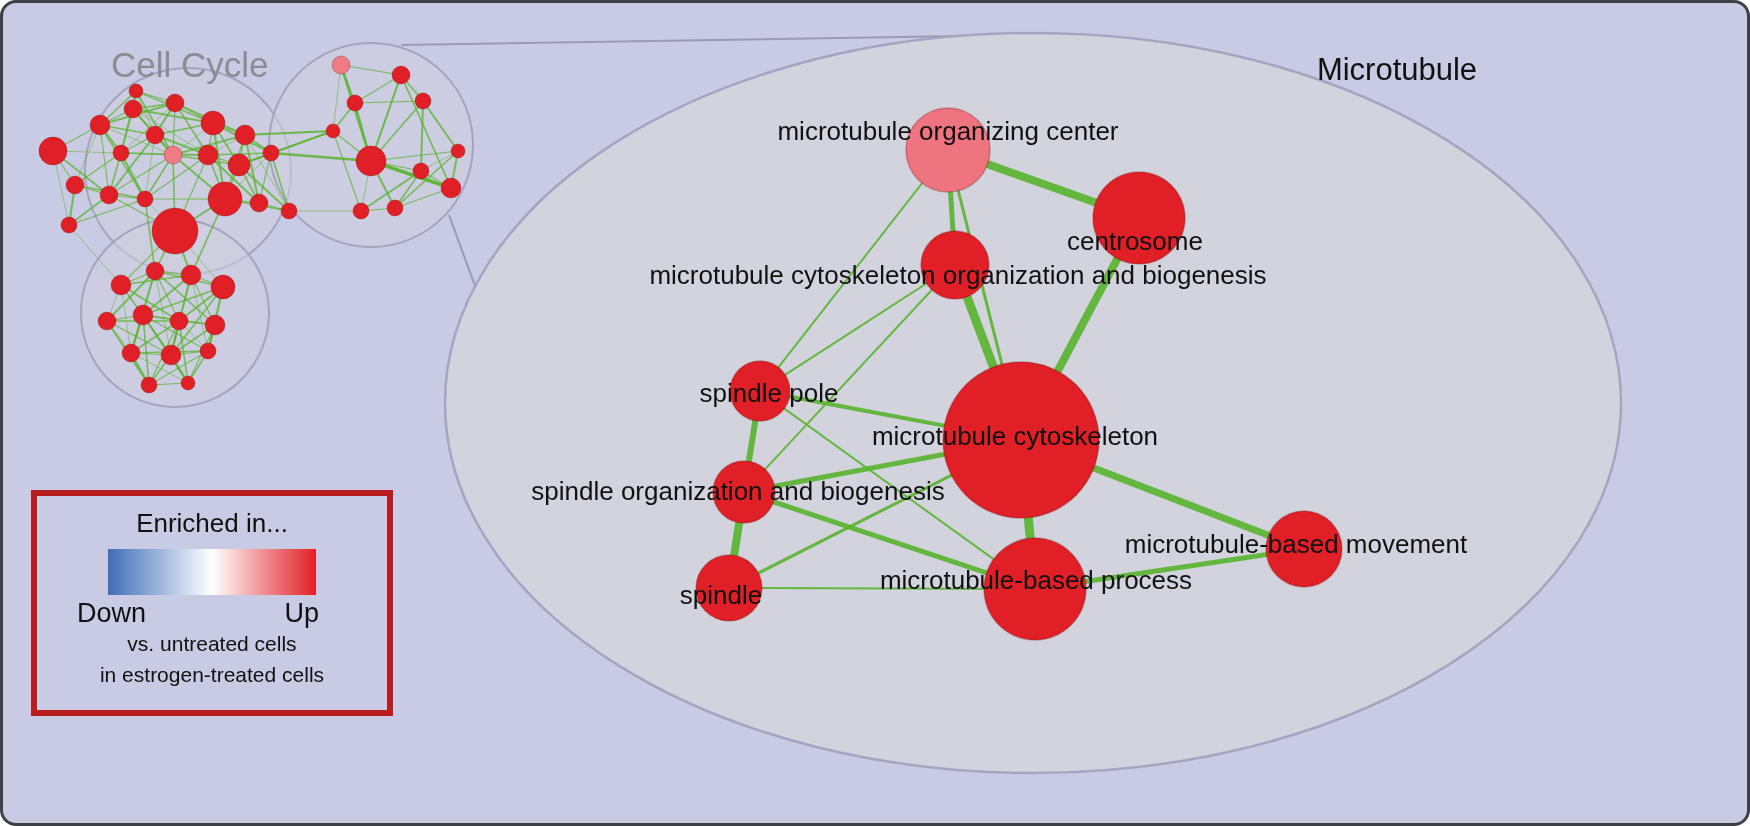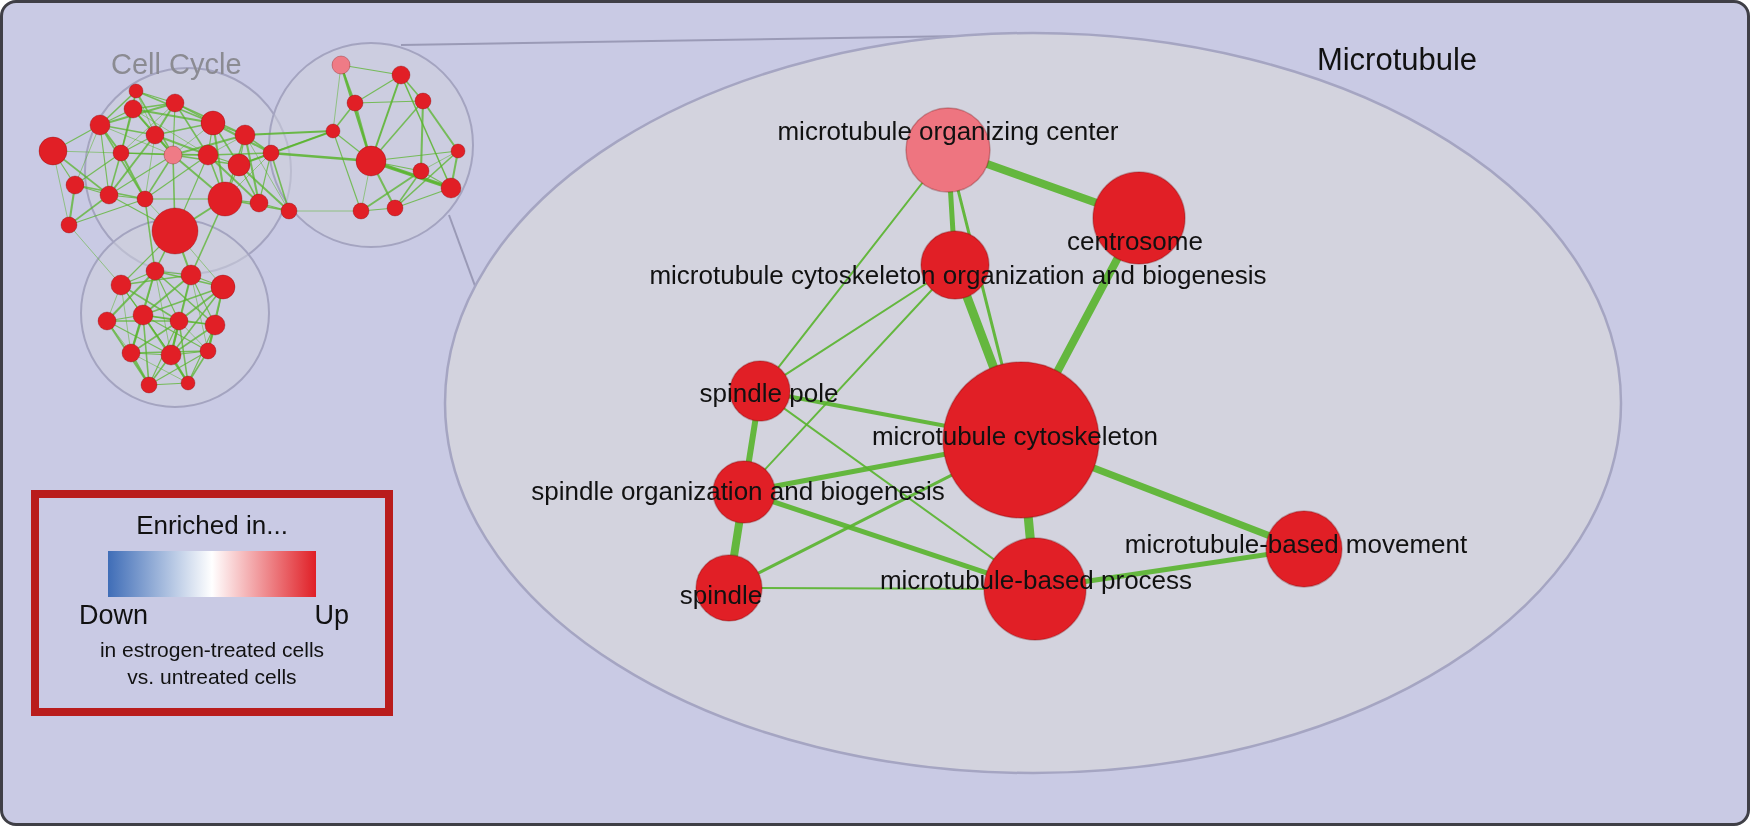--- a/index.html
+++ b/index.html
@@ -1,28 +1,28 @@
 <!DOCTYPE html>
 <html><head>
 <meta charset="utf-8">
 <style>
   *{margin:0;padding:0;box-sizing:border-box}
   html,body{background:#ffffff;font-family:"Liberation Sans",sans-serif}
   #stage{position:relative;width:1750px;height:826px;background:#c9cae4;
          border:3px solid #3f3f46;border-radius:16px;overflow:hidden}
   #net{position:absolute;left:0;top:0}
   .lbl{position:absolute;color:#111}
-  .gray{color:#8b8b92;font-size:29px;line-height:35px}
+  .gray{color:#8b8b92;font-size:35px;line-height:35px}
   #zoom-title{font-size:31px;line-height:38px;text-align:center;width:280px;color:#111}
   .node-label{font-family:"Liberation Sans",sans-serif;font-size:26px;fill:#111}
   #legend{position:absolute;left:28px;top:487px;width:362px;height:226px;
-          border:8px solid #b91c1c;text-align:center;padding-top:12px}
+          border:6px solid #b91c1c;text-align:center;padding-top:12px}
   .leg-title{font-size:26px;color:#111}
   .leg-grad{width:208px;height:46px;margin:10px auto 0}
-  .leg-row{display:flex;justify-content:space-between;padding:3px 36px 0 40px;
+  .leg-row{display:flex;justify-content:space-between;padding:3px 68px 0 40px;
            font-size:27px;color:#111}
   .leg-sub{font-size:21px;color:#111;margin-top:3px}
   .leg-sub.first{margin-top:7px}
 </style>
 </head>
 <body>
 
 <div id="stage">
 
   <svg id="net" width="1750" height="826" viewBox="0 0 1750 826">
@@ -317,28 +317,28 @@
         <text x="1033" y="586" text-anchor="middle" class="node-label">microtubule-based process</text>
         <text x="718" y="601" text-anchor="middle" class="node-label">spindle</text>
       </g>
     </svg>
 
   <div class="lbl gray" style="left:108px;top:44px">Cell Cycle</div>
 
   <div class="lbl gray" style="left:33px;top:384px">
   </div>
 
-  <div class="lbl" id="zoom-title" style="left:1254px;top:38px">
+  <div class="lbl" id="zoom-title" style="left:1254px;top:48px">
     <div>Microtubule</div>
   </div>
 
   <div id="legend">
     <div class="leg-title">Enriched in...</div>
     <div class="leg-grad" id="leg-grad" style="background: linear-gradient(90deg, rgb(63, 109, 183) 0%, rgb(255, 255, 255) 50%, rgb(224, 31, 38) 100%);"></div>
     <div class="leg-row">
       <span>Down</span>
       <span>Up</span>
     </div>
+    <div class="leg-sub">vs. untreated cells</div>
     <div class="leg-sub first">in estrogen-treated cells</div>
-    <div class="leg-sub">vs. untreated cells</div>
   </div>
 
 </div>
 
 </body></html>

